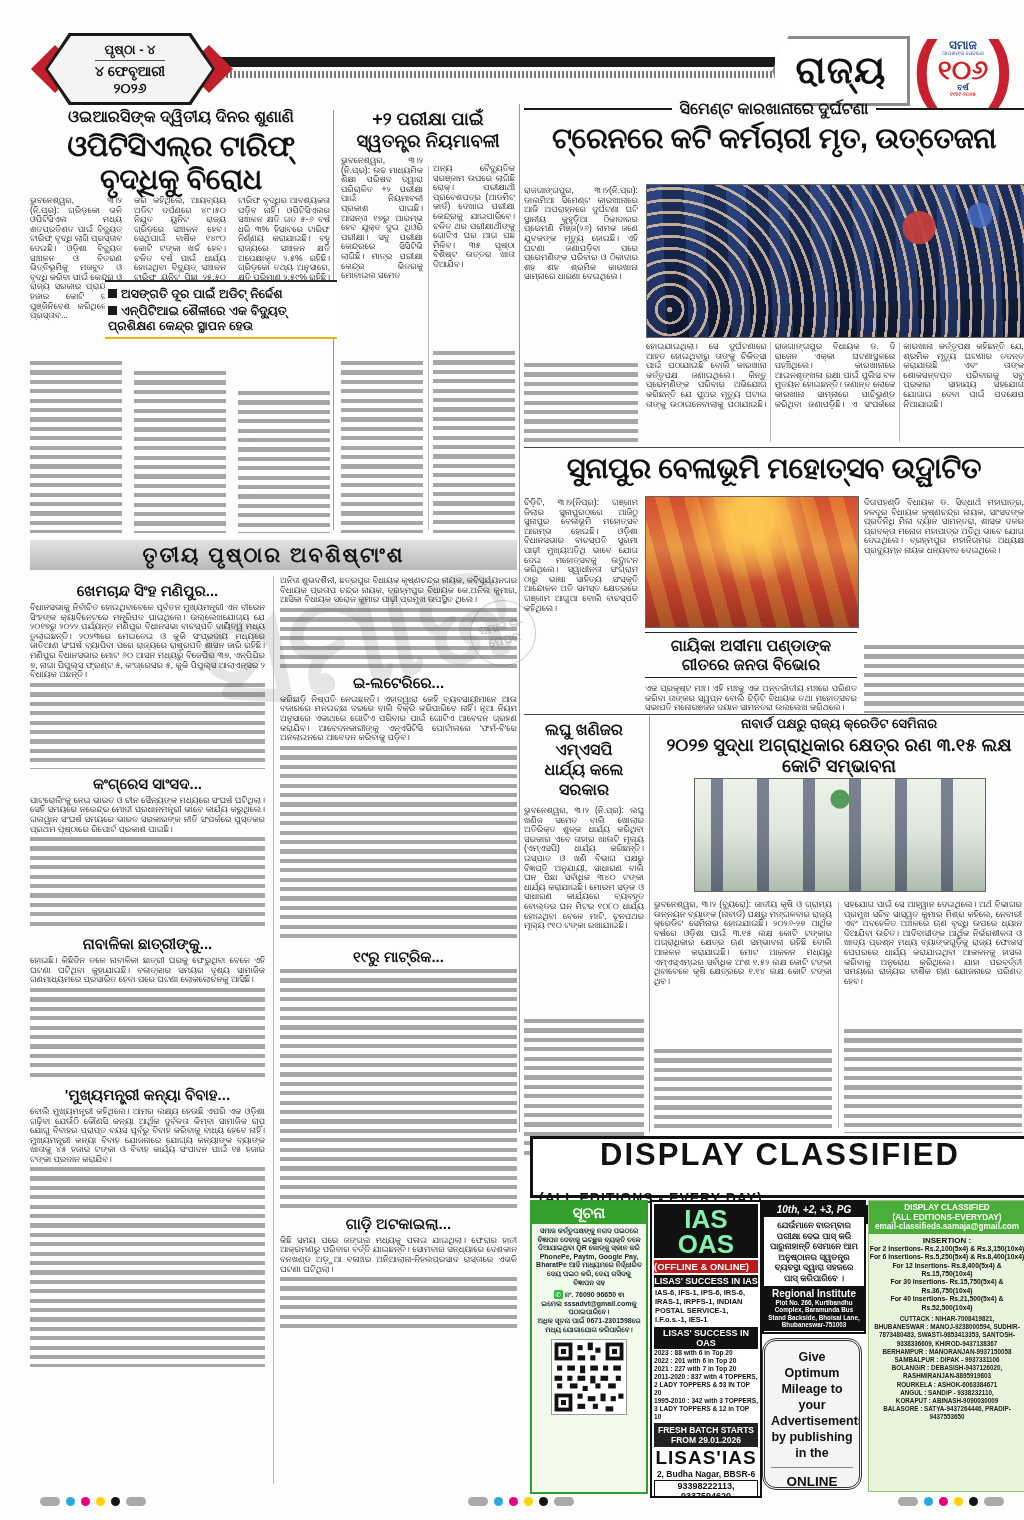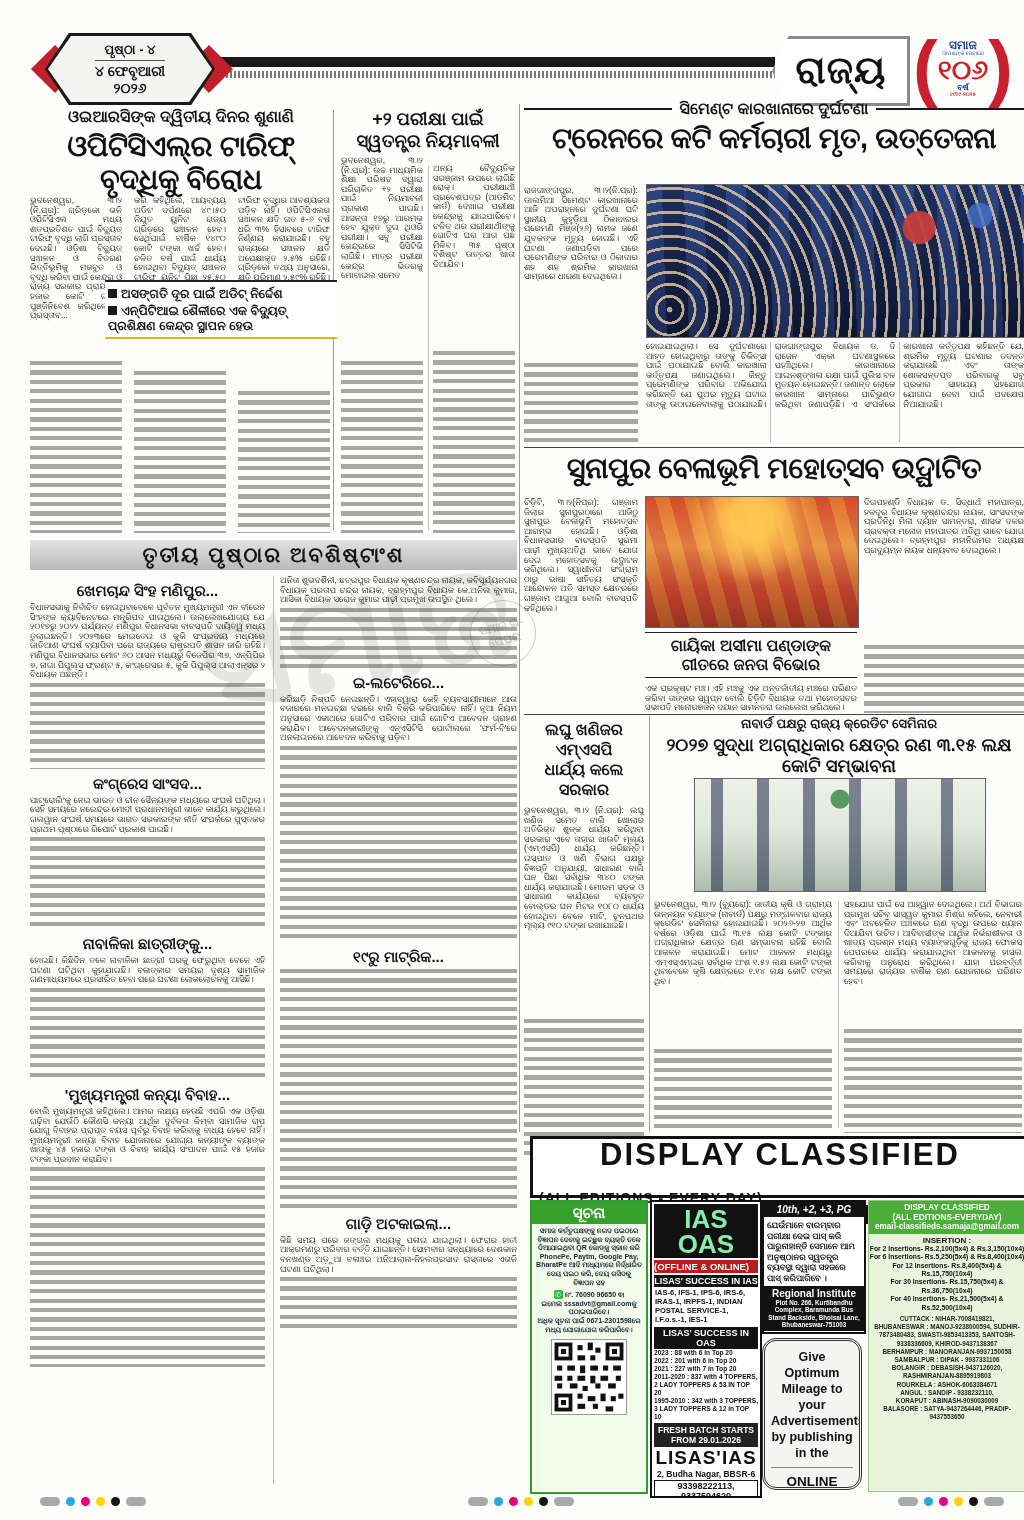--- a/index.html
+++ b/index.html
@@ -69,21 +69,21 @@
   .ad-ias{border:2px solid #111;background:#fff;padding:2px;}
   .ias-big{background:#111;color:#86efac;text-align:center;font-weight:bold;font-size:26px;line-height:25px;padding:3px 3px 1px;}
   .ias-mode{background:#b91c1c;color:#fff;text-align:left;font-weight:bold;font-size:9.5px;padding:1px 0;margin-top:2px;}
   .inv-strip{background:#111;color:#fff;text-align:center;font-weight:bold;font-size:9px;padding:1px 0;margin-top:2px;}
   .ias-list{font-size:7.5px;line-height:9px;font-weight:bold;text-align:left;padding:1px 1px;}
   .ias-lines{font-size:6.6px;line-height:8px;font-weight:bold;}
   .batch{background:#222;color:#fff;font-size:8.5px;font-weight:bold;text-align:center;padding:2px 0;margin-top:2px;}
   .lisas{font-size:19px;font-weight:bold;text-align:center;letter-spacing:1px;}
   .ad-mid-top{background:#fff;border:2px solid #111;}
   .mid-hd{background:#111;color:#fff;font-style:italic;font-weight:bold;font-size:10px;text-align:center;padding:2px 0;}
-  .mid-odia{font-size:8.5px;line-height:10.5px;font-weight:bold;padding:3px 3px;}
+  .mid-odia{font-size:8.5px;line-height:10.5px;font-weight:bold;text-align:center;padding:3px 3px;}
   .mid-reg{background:#111;color:#fff;text-align:center;padding:2px 2px;}
   .mid-reg .rn{font-size:10px;font-weight:bold;}
   .mid-reg .ra{font-size:6.3px;line-height:7.4px;font-weight:bold;}
   .ad-mileage{border:3px double #333;border-radius:14px;background:#f4f4f2;text-align:center;padding:8px 6px;}
   .mil-a{font-size:12.5px;line-height:16px;font-weight:bold;}
   .mil-b{font-size:13.5px;font-weight:bold;margin-top:6px;border-top:1px solid #888;padding-top:6px;}
   .ad-rates{background:#e9f4dd;border:1px solid #9bc27e;}
   .rates-hd{background:#4cae3a;color:#fff;font-size:8.2px;line-height:9.6px;font-weight:bold;text-align:center;padding:2px 2px;}
   .rates-ins{font-size:8px;font-weight:bold;text-align:center;margin-top:2px;}
   .rate-ln{font-size:6.8px;line-height:8.4px;font-weight:bold;text-align:center;}

